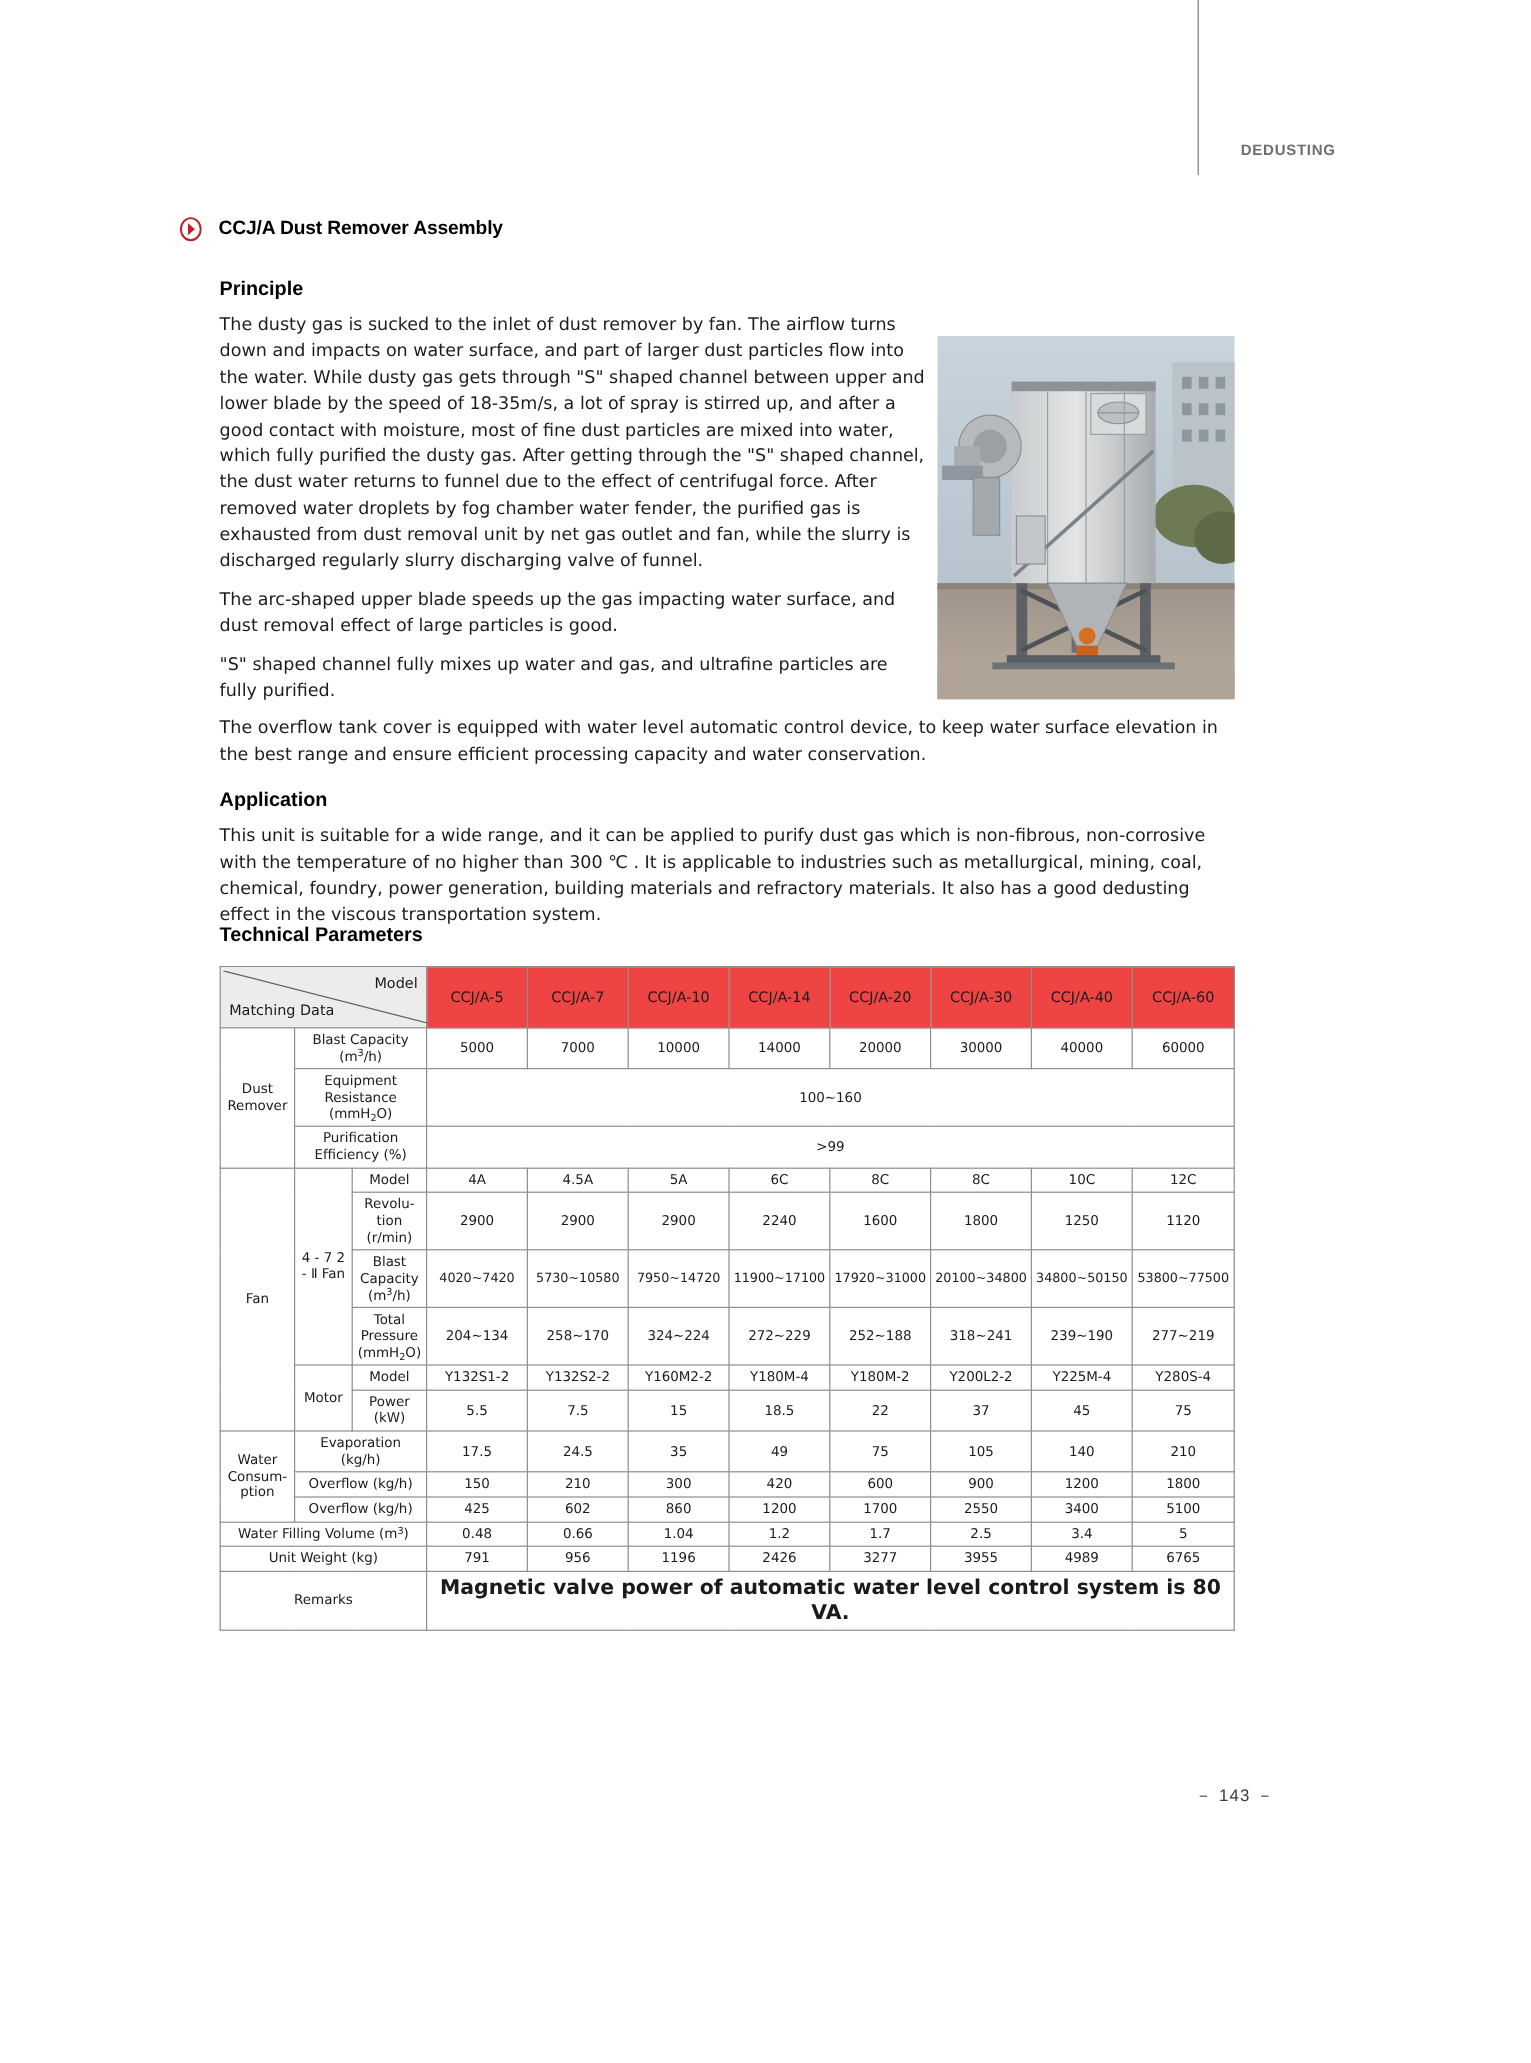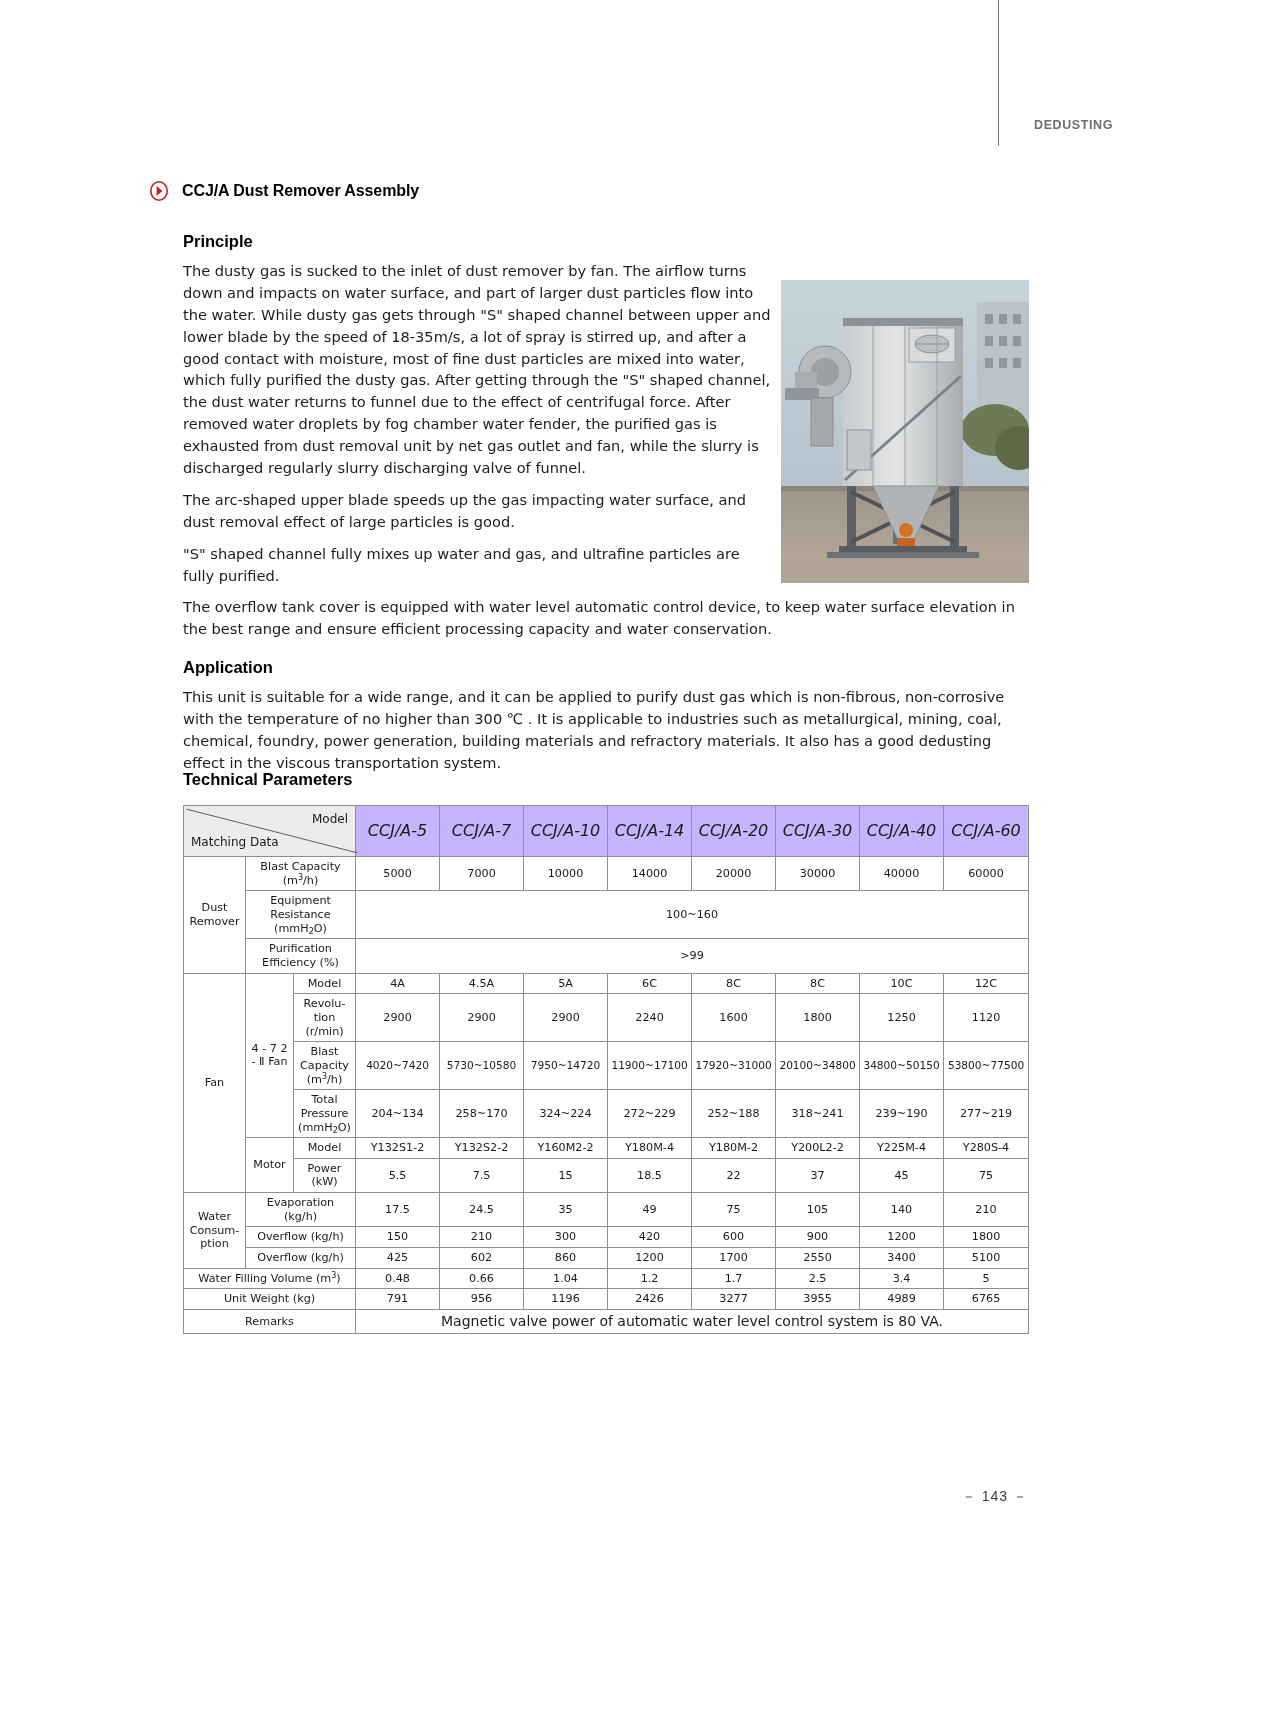--- a/index.html
+++ b/index.html
@@ -143,24 +143,23 @@
     width: 62px;
   }
 
   td.hdr-model {
     background: #ececec;
     height: 44px;
     padding: 0;
     position: relative;
   }
   td.hdr-col {
-    background: #c4b5fd;
-    font-size: 16px;
+    background: #ef4444;
+    font-size: 12px;
     height: 44px;
-    font-style: italic;
   }
   .diag-box {
     position: relative;
     width: 100%;
     height: 44px;
   }
   .diag-box svg {
     position: absolute;
     left: 0; top: 0;
   }
@@ -169,35 +168,36 @@
     right: 5px;
     top: 3px;
     font-size: 12px;
   }
   .diag-matching {
     position: absolute;
     left: 5px;
     bottom: 3px;
     font-size: 12px;
   }
-  .remarks-cell { font-size: 14px; }
+  .remarks-cell { font-size: 17px; font-weight: bold; }
   sub { font-size: 0.72em; vertical-align: baseline; position: relative; top: 2px; }
   sup { font-size: 0.72em; vertical-align: baseline; position: relative; top: -4px; }
 
   
   .folio {
     position: absolute;
     left: 0;
     top: 1488px;
     width: 1028px;
     text-align: right;
     font-size: 14px;
     color: #3a3a3a;
     letter-spacing: 1px;
     font-family: "Liberation Sans", sans-serif;
+    padding-left: 34px;
   }
 </style>
 </head>
 <body>
 
 <div class="header-rule"></div>
 <div class="header-label">DEDUSTING</div>
 
 <div class="title-row">
   <span class="title-bullet">

